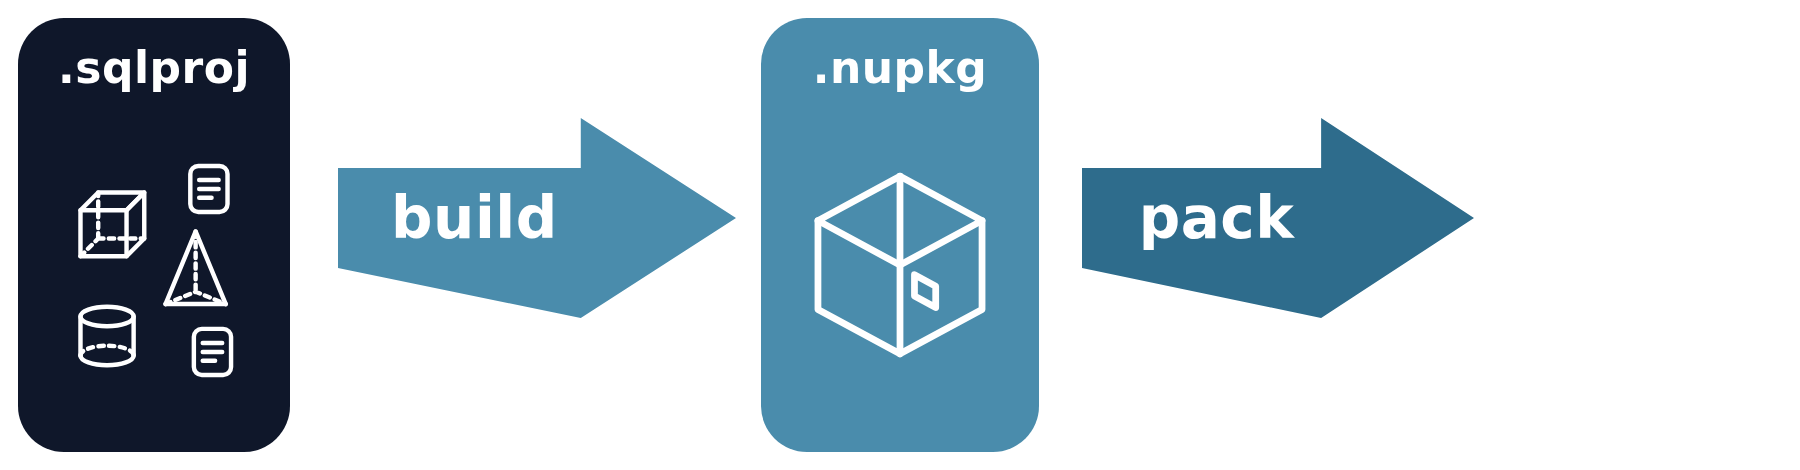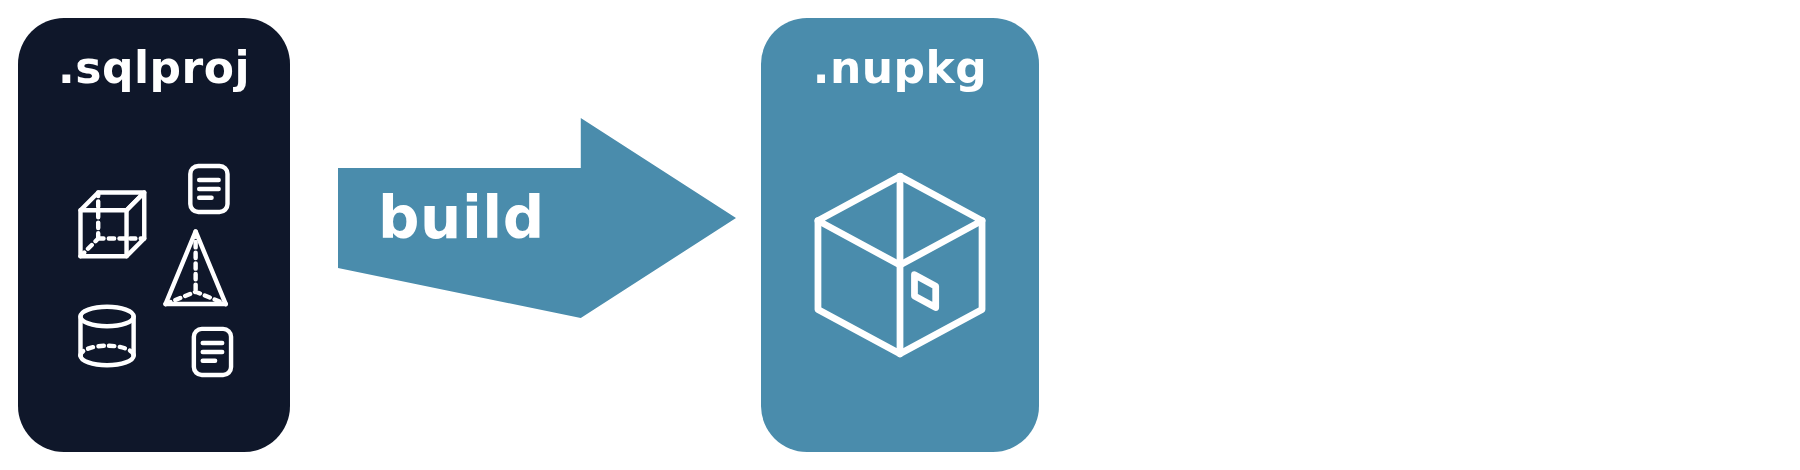--- a/index.html
+++ b/index.html
@@ -60,20 +60,21 @@
     top: 0;
     width: 62%;
     height: 100%;
     display: flex;
     align-items: center;
     justify-content: center;
     color: #ffffff;
     font-weight: 700;
     font-size: 58px;
     letter-spacing: 0.5px;
+    padding-left: 13px;
   }
 
   svg.icon {
     stroke: #ffffff;
     fill: none;
     stroke-linecap: round;
     stroke-linejoin: round;
   }
 </style>
 </head>
@@ -128,15 +129,18 @@
       <svg class="icon" width="222" height="222" viewBox="0 0 230 230" stroke-width="7">
         <polygon points="115,22 200,68 115,114 30,68"></polygon>
         <path d="M30,68 V160 L115,206 V114"></path>
         <path d="M200,68 V160 L115,206"></path>
         <path d="M115,22 V114"></path>
         <polygon points="130,124 152,136 152,158 130,146"></polygon>
       </svg>
     </div>
   </div>
 
+  <div class="arrow arrow-2" style="background-color: rgb(46, 108, 140);">
+    <div class="arrow-label">pack</div>
+  </div>
 
 
 </div>
 
 </body></html>

